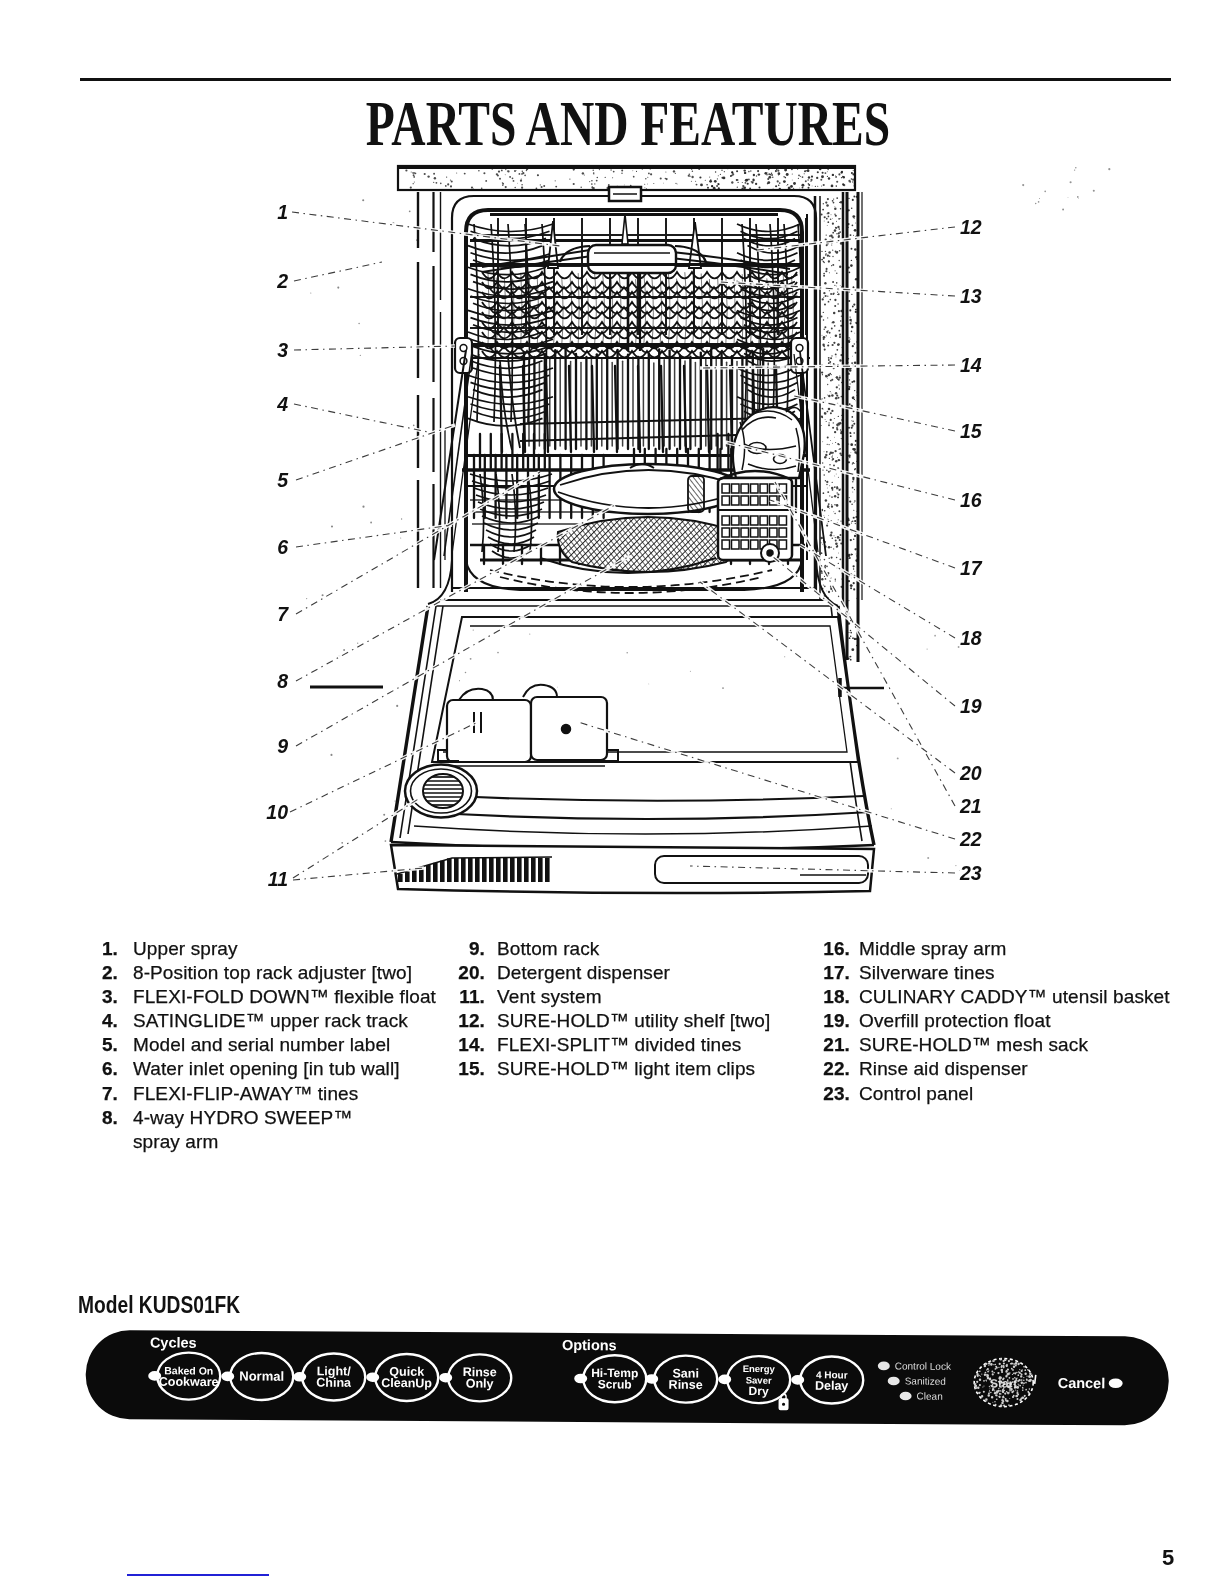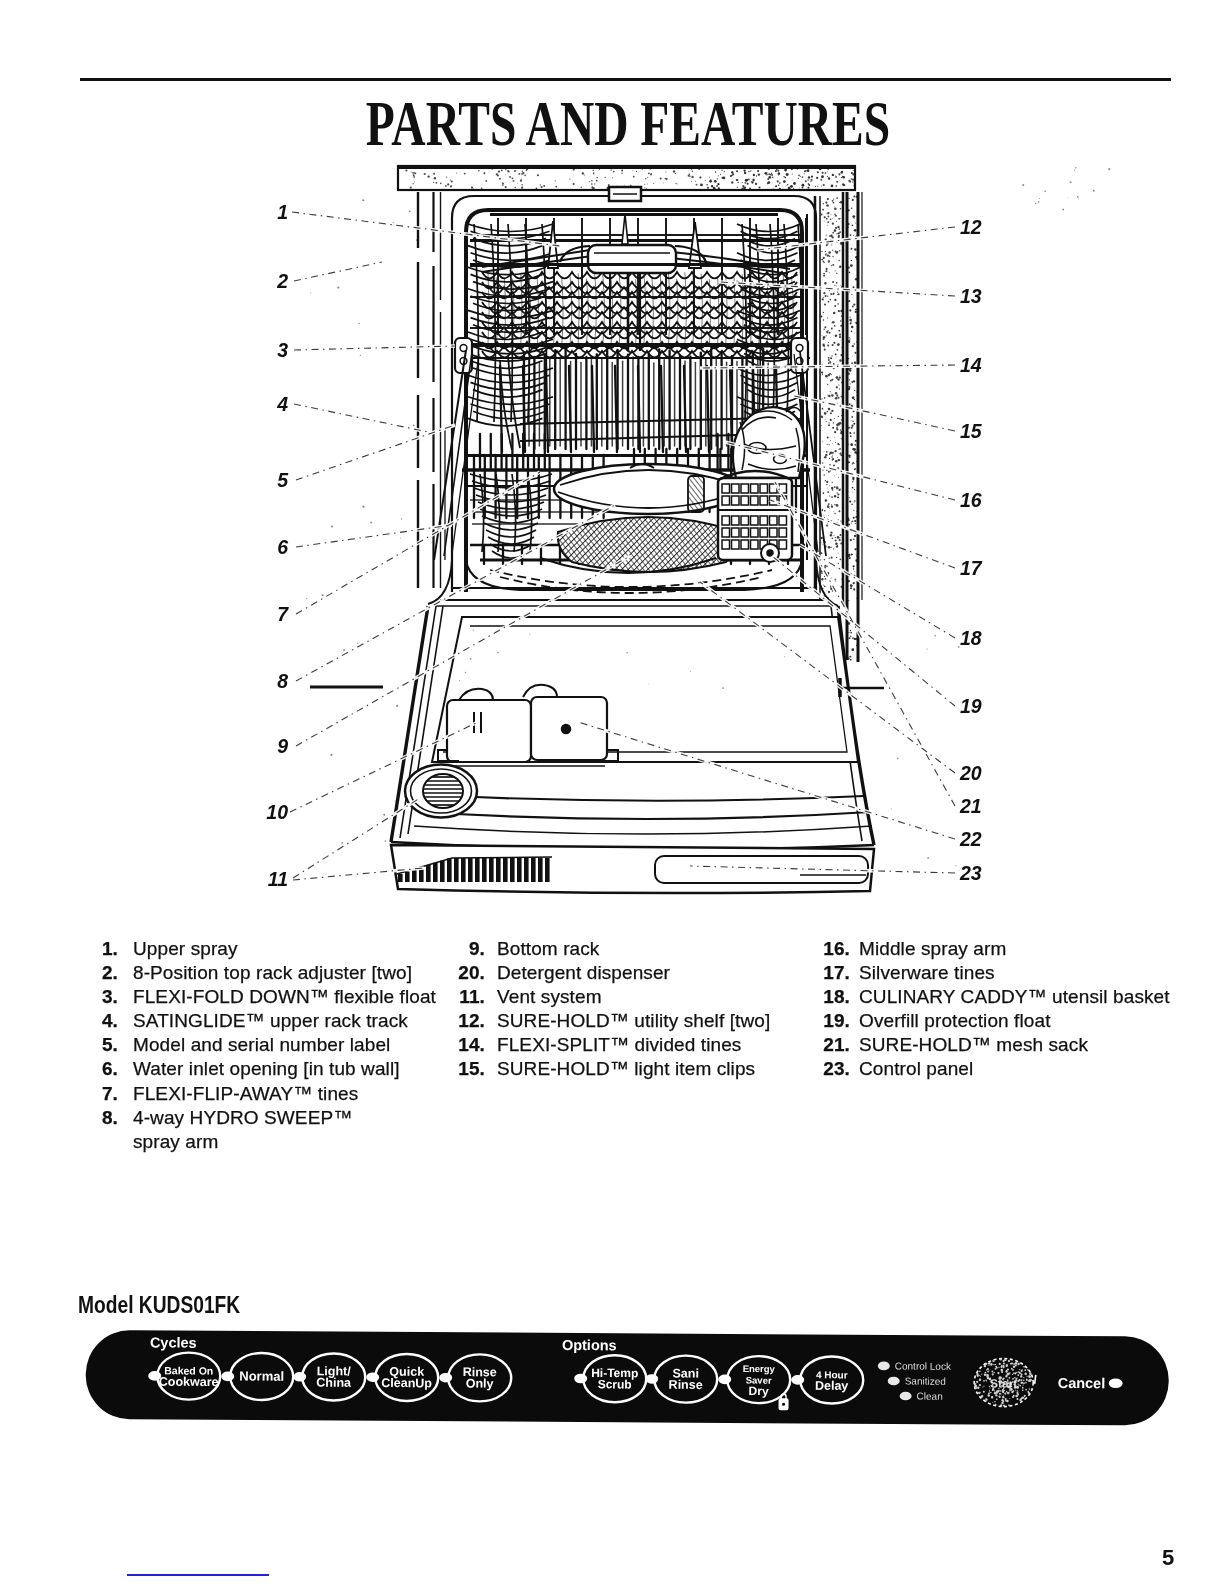--- a/index.html
+++ b/index.html
@@ -2002,19 +2002,23 @@
       </div>
       <div class="row">
         <span class="num" style="width:44px">19.</span>
         <span class="itm" style="padding-left:9px">Overfill protection float</span>
       </div>
       <div class="row">
         <span class="num" style="width:44px">21.</span>
         <span class="itm" style="padding-left:9px">SURE-HOLD™ mesh sack</span>
       </div>
       <div class="row">
+        <span class="num" style="width:44px">22.</span>
+        <span class="itm" style="padding-left:9px">Rinse aid dispenser</span>
+      </div>
+      <div class="row">
         <span class="num" style="width:44px">23.</span>
         <span class="itm" style="padding-left:9px">Control panel</span>
       </div>
     </div>
   <div id="model">Model KUDS01FK</div>
   <div id="pagenum">5</div>
   <div id="blueline"></div>
 </div>
 </body></html>

